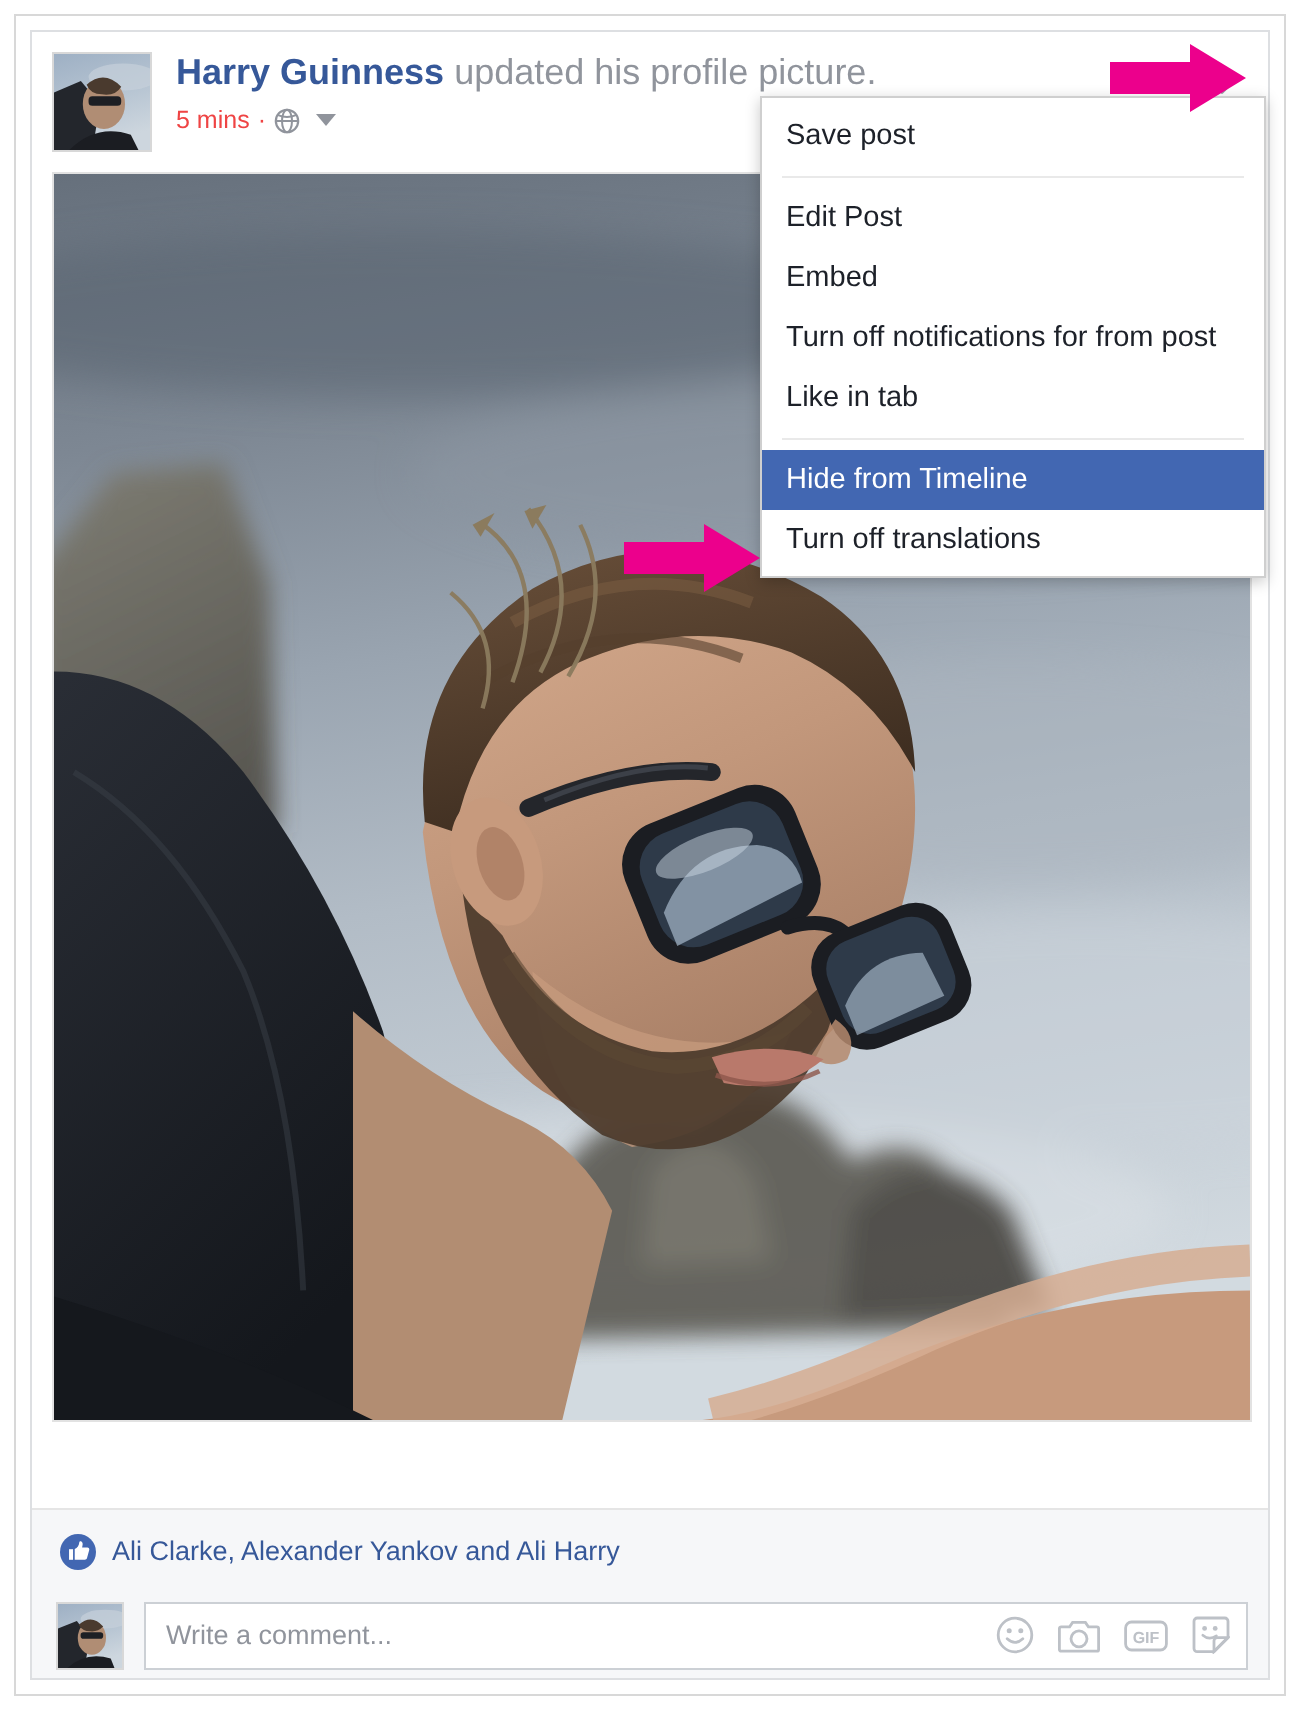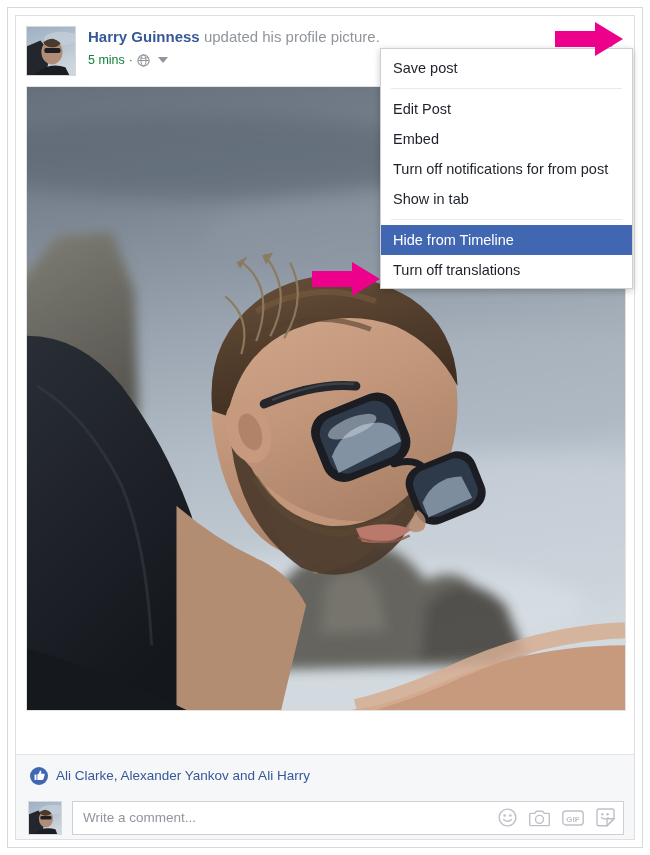--- a/index.html
+++ b/index.html
@@ -53,34 +53,34 @@
     background: #8b97a8;
   }
   .avatar .photo-mini { width: 100%; height: 100%; display: block; }
 
   .header-text {
     position: absolute;
     left: 72px; top: 11px;
     right: 60px;
   }
   .post-title {
-    font-size: 15px;
+    font-size: 18px;
     line-height: 19px;
     color: #90949c;
     white-space: nowrap;
     overflow: hidden;
   }
   .post-title .author {
     color: #365899;
     font-weight: bold;
   }
   .post-meta {
     margin-top: 7px;
     font-size: 12.5px;
-    color: #15803d;
+    color: #ef4444;
     display: flex;
     align-items: center;
     gap: 4px;
     white-space: nowrap;
   }
   .globe-icon { display: inline-block; width: 13px; height: 13px; }
   .meta-caret {
     display: inline-block;
     width: 0; height: 0;
     border-left: 5px solid transparent;
@@ -487,21 +487,21 @@
     </div>
 
   </div>
 
   <div class="dropdown">
     <div class="menu-item">Save post</div>
     <div class="menu-sep"></div>
     <div class="menu-item">Edit Post</div>
     <div class="menu-item">Embed</div>
     <div class="menu-item">Turn off notifications for from post</div>
-    <div class="menu-item">Show in tab</div>
+    <div class="menu-item">Like in tab</div>
     <div class="menu-sep"></div>
     <div class="menu-item selected">Hide from Timeline</div>
     <div class="menu-item">Turn off translations</div>
   </div>
 
   <div class="arrow arrow-top">
     <svg width="68" height="34" viewBox="0 0 68 34">
       <path d="M0 9 H40 V0 L68 17 L40 34 V25 H0 Z" fill="#ec008c"></path>
     </svg>
   </div>

